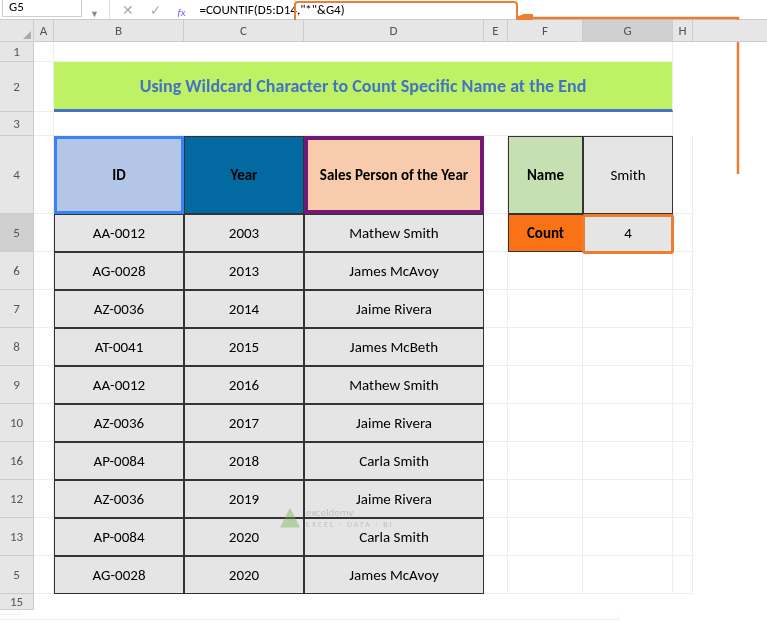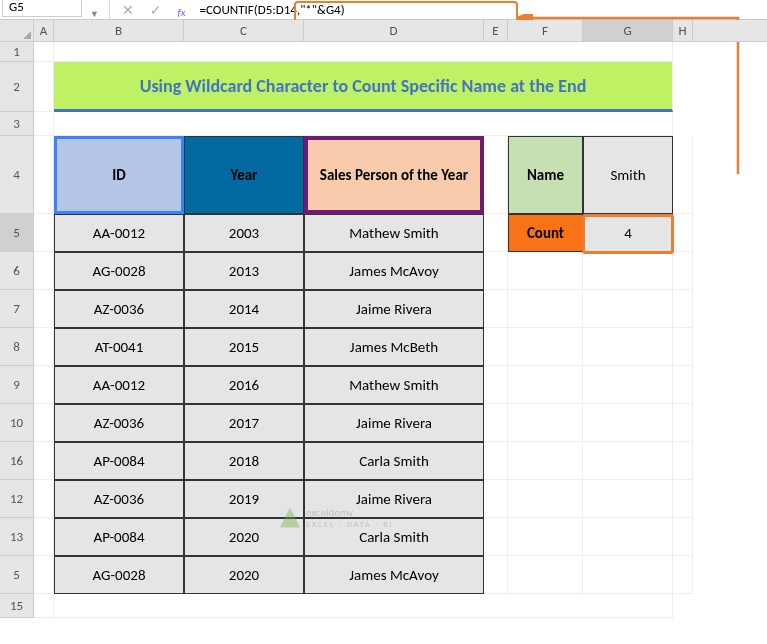--- a/index.html
+++ b/index.html
@@ -32,21 +32,21 @@
     .row { display: flex; }
     .rh { width: 34px; border-right: 1px solid #ccc; border-bottom: 1px solid #ccc; background: #e6e6e6; text-align: center; font-size: 13px; color: #555; display: flex; align-items: center; justify-content: center; }
     .rh.selected { background: #d0d0d0; }
     .cell { border-right: 1px solid #eee; border-bottom: 1px solid #eee; display: flex; align-items: center; justify-content: center; font-size: 15px; padding: 2px 4px; }
     
     .r1 { height: 20px; }
     .r2 { height: 50px; }
     .r3 { height: 24px; }
     .r4 { height: 78px; }
     .r5, .r6, .r7, .r8, .r9, .r10, .r11, .r12, .r13, .r14 { height: 38px; }
-    .r15 { height: 24px; }
+    .r15 { height: 24px; flex-direction: column; }
     
     .title-cell { background: #bef264; color: #4472c4; font-weight: bold; font-size: 18px; border-bottom: 3px solid #4472c4; }
     .th-id { background: #b4c6e7; font-weight: bold; border: 3px solid #3b82f6; text-align: right; }
     .th-year { background: #0369a1; font-weight: bold; border: 1px solid #333; }
     .th-sales { background: #f8cbad; font-weight: bold; border: 4px solid #701a75; text-align: center; }
     .th-name { background: #c6e0b4; font-weight: bold; border: 1px solid #333; }
     .th-count { background: #f97316; font-weight: bold; border: 1px solid #333; }
     .td { border: 1px solid #333; background: #e5e5e5; }
     
     .active-cell-border { position: absolute; border: 3px solid #ed7d31; border-radius: 3px; pointer-events: none; }

